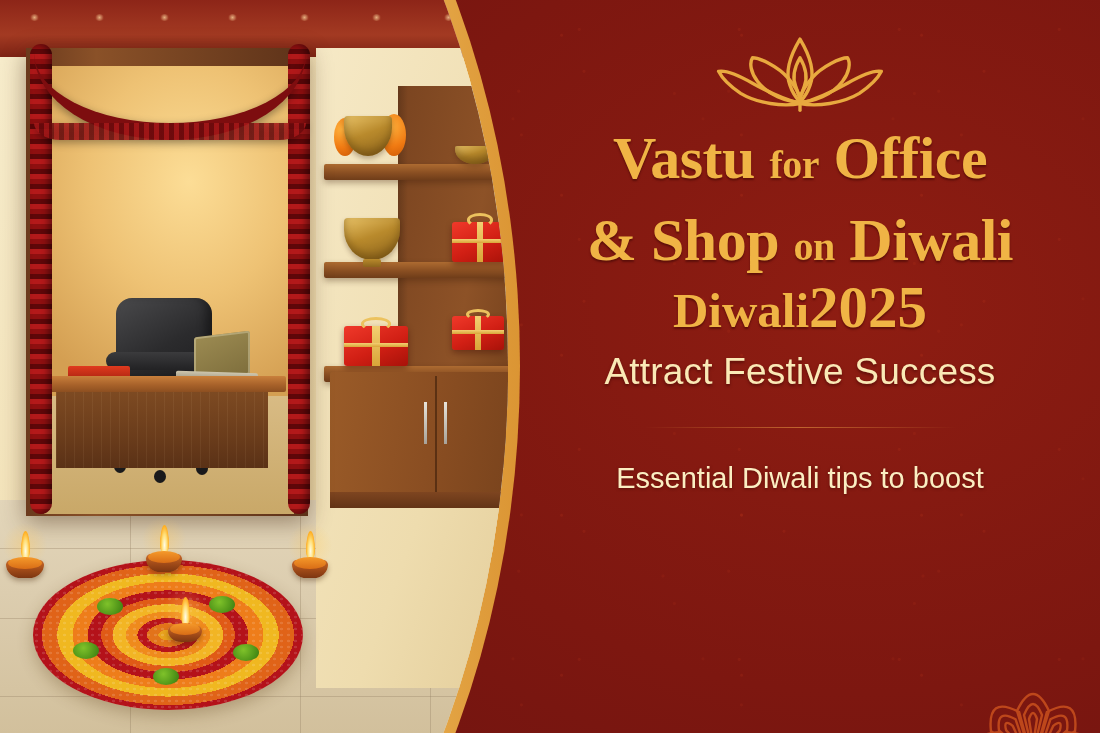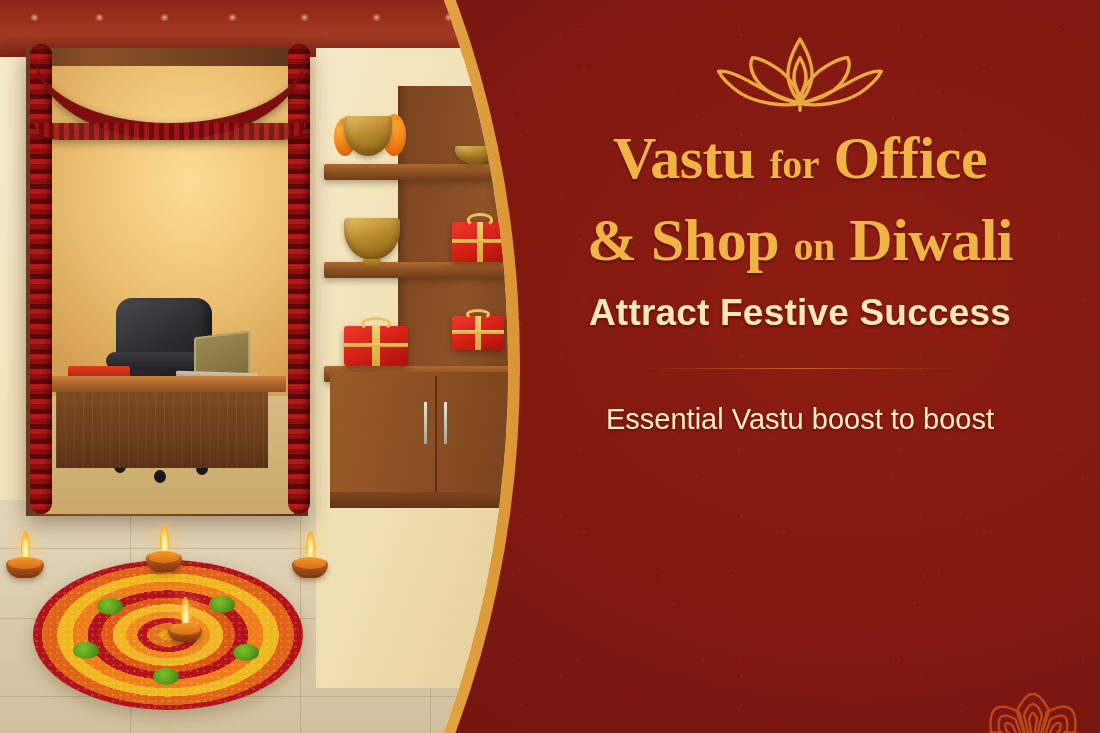--- a/index.html
+++ b/index.html
@@ -259,21 +259,21 @@
     text-shadow:0 2px 2px rgba(60,6,4,.55);
   }
   .t-line{ display:block; white-space:nowrap; }
   .t1{ font-size:60px; letter-spacing:-0.5px; }
   .t2{ font-size:60px; letter-spacing:-0.5px; margin-top:22px; }
   .sm{ font-size:40px; }
   .t3{ font-size:49px; margin-top:8px; }
   .yr{ font-size:59px; }
 
   .subtitle{
-    margin-top:22px; font-size:37px; font-weight:700; color:#fae9b6;
+    margin-top:14px; font-size:37px; font-weight:400; color:#fae9b6;
     letter-spacing:.2px; text-shadow:0 2px 3px rgba(60,6,4,.55);
   }
   .divider{
     margin-top:34px; width:312px; height:1px;
     background:linear-gradient(90deg,rgba(235,150,60,0),rgba(238,160,70,.55),rgba(235,150,60,0));
   }
   .tagline{
     margin-top:30px; font-size:29px; font-weight:400; color:#fbeec2; line-height:1.42;
     text-shadow:0 1px 3px rgba(60,6,4,.5);
   }
@@ -434,28 +434,31 @@
       <span class="t-line t1">
         <span>Vastu</span>
         <span class="sm">for</span>
         <span>Office</span>
       </span>
       <span class="t-line t2">
         <span>&amp; Shop</span>
         <span class="sm">on</span>
         <span>Diwali</span>
       </span>
+      <span class="t-line t3">
+        <span>Diwali</span><span class="yr">2025</span>
+      </span>
     </div>
 
     <div class="subtitle">Attract Festive Success</div>
 
     <div class="divider"></div>
 
     <div class="tagline">
-      <span>Essential Vastu boost to boost</span>
+      <span>Essential Diwali tips to boost</span>
     </div>
   </div>
 
   <div class="mandala">
     <svg viewBox="0 0 250 250" fill="none" stroke="#d4581f" stroke-width="2.4" stroke-linejoin="round">
       <g transform="translate(125,210)">
         <g>
           <path d="M0 0 L-16 -52 Q0 -86 16 -52 Z"></path>
           <path d="M0 -10 L-9 -48 Q0 -70 9 -48 Z"></path>
           <path d="M0 -18 L-4 -44 Q0 -56 4 -44 Z"></path>

